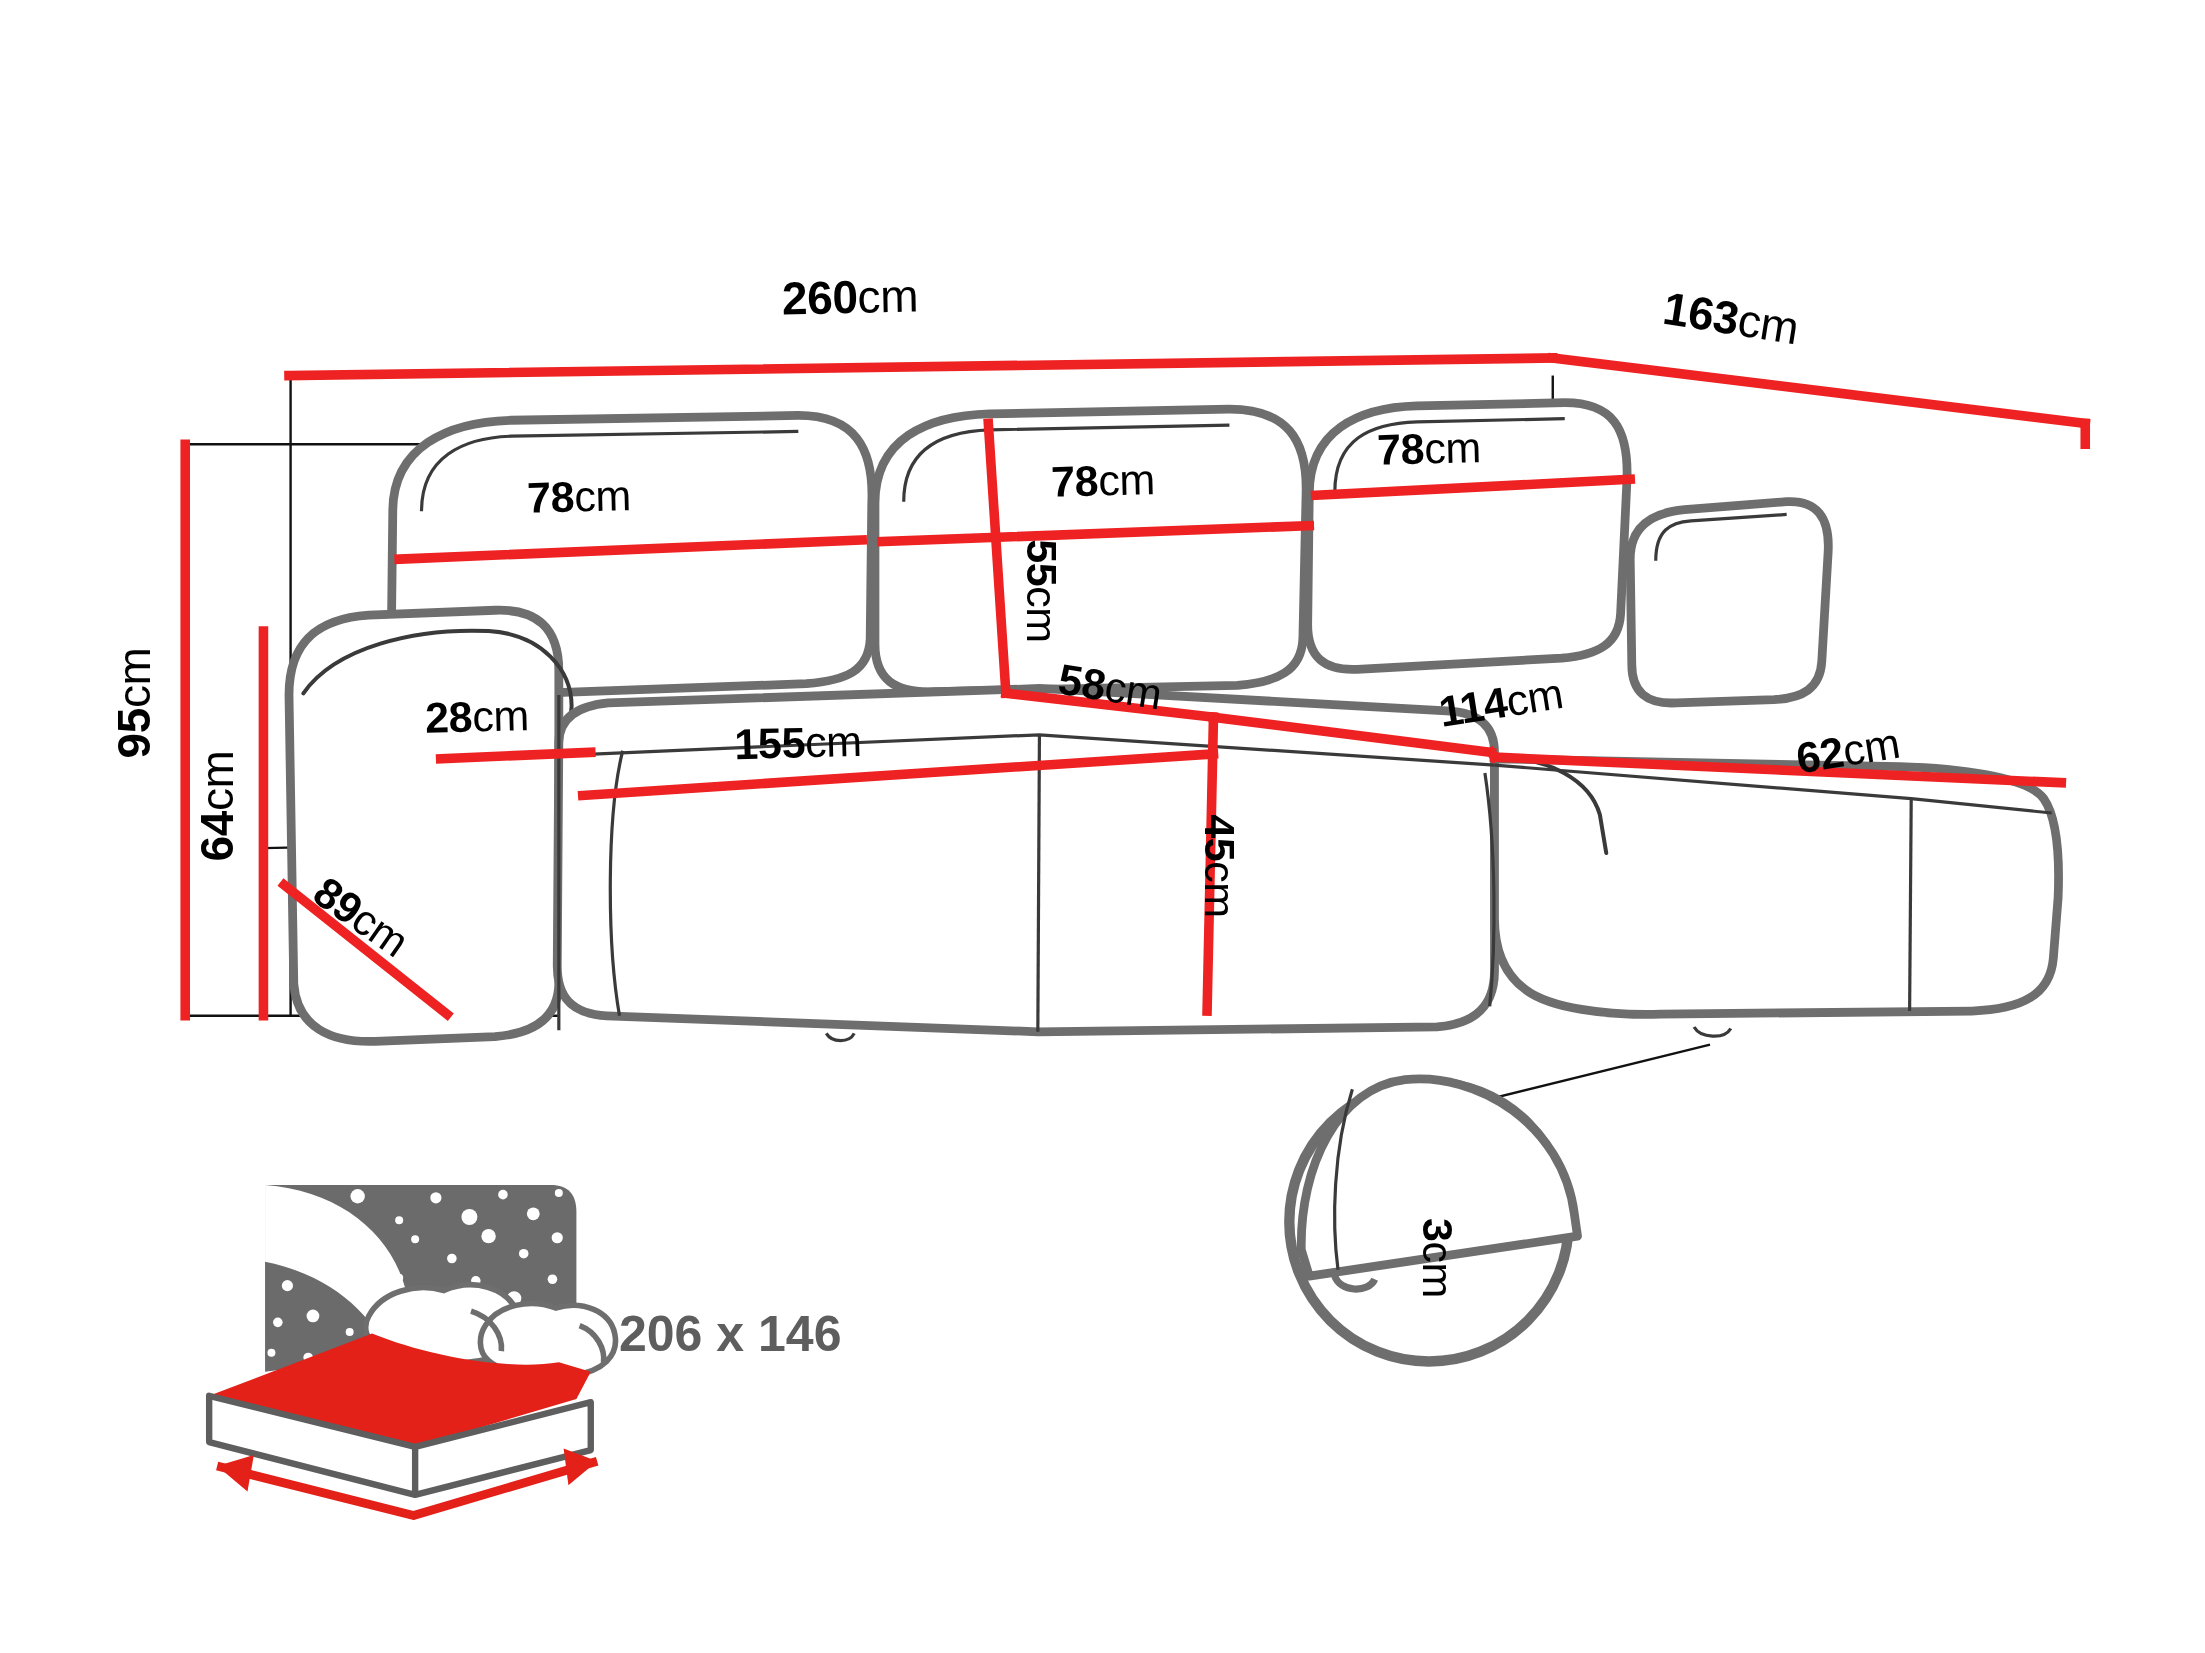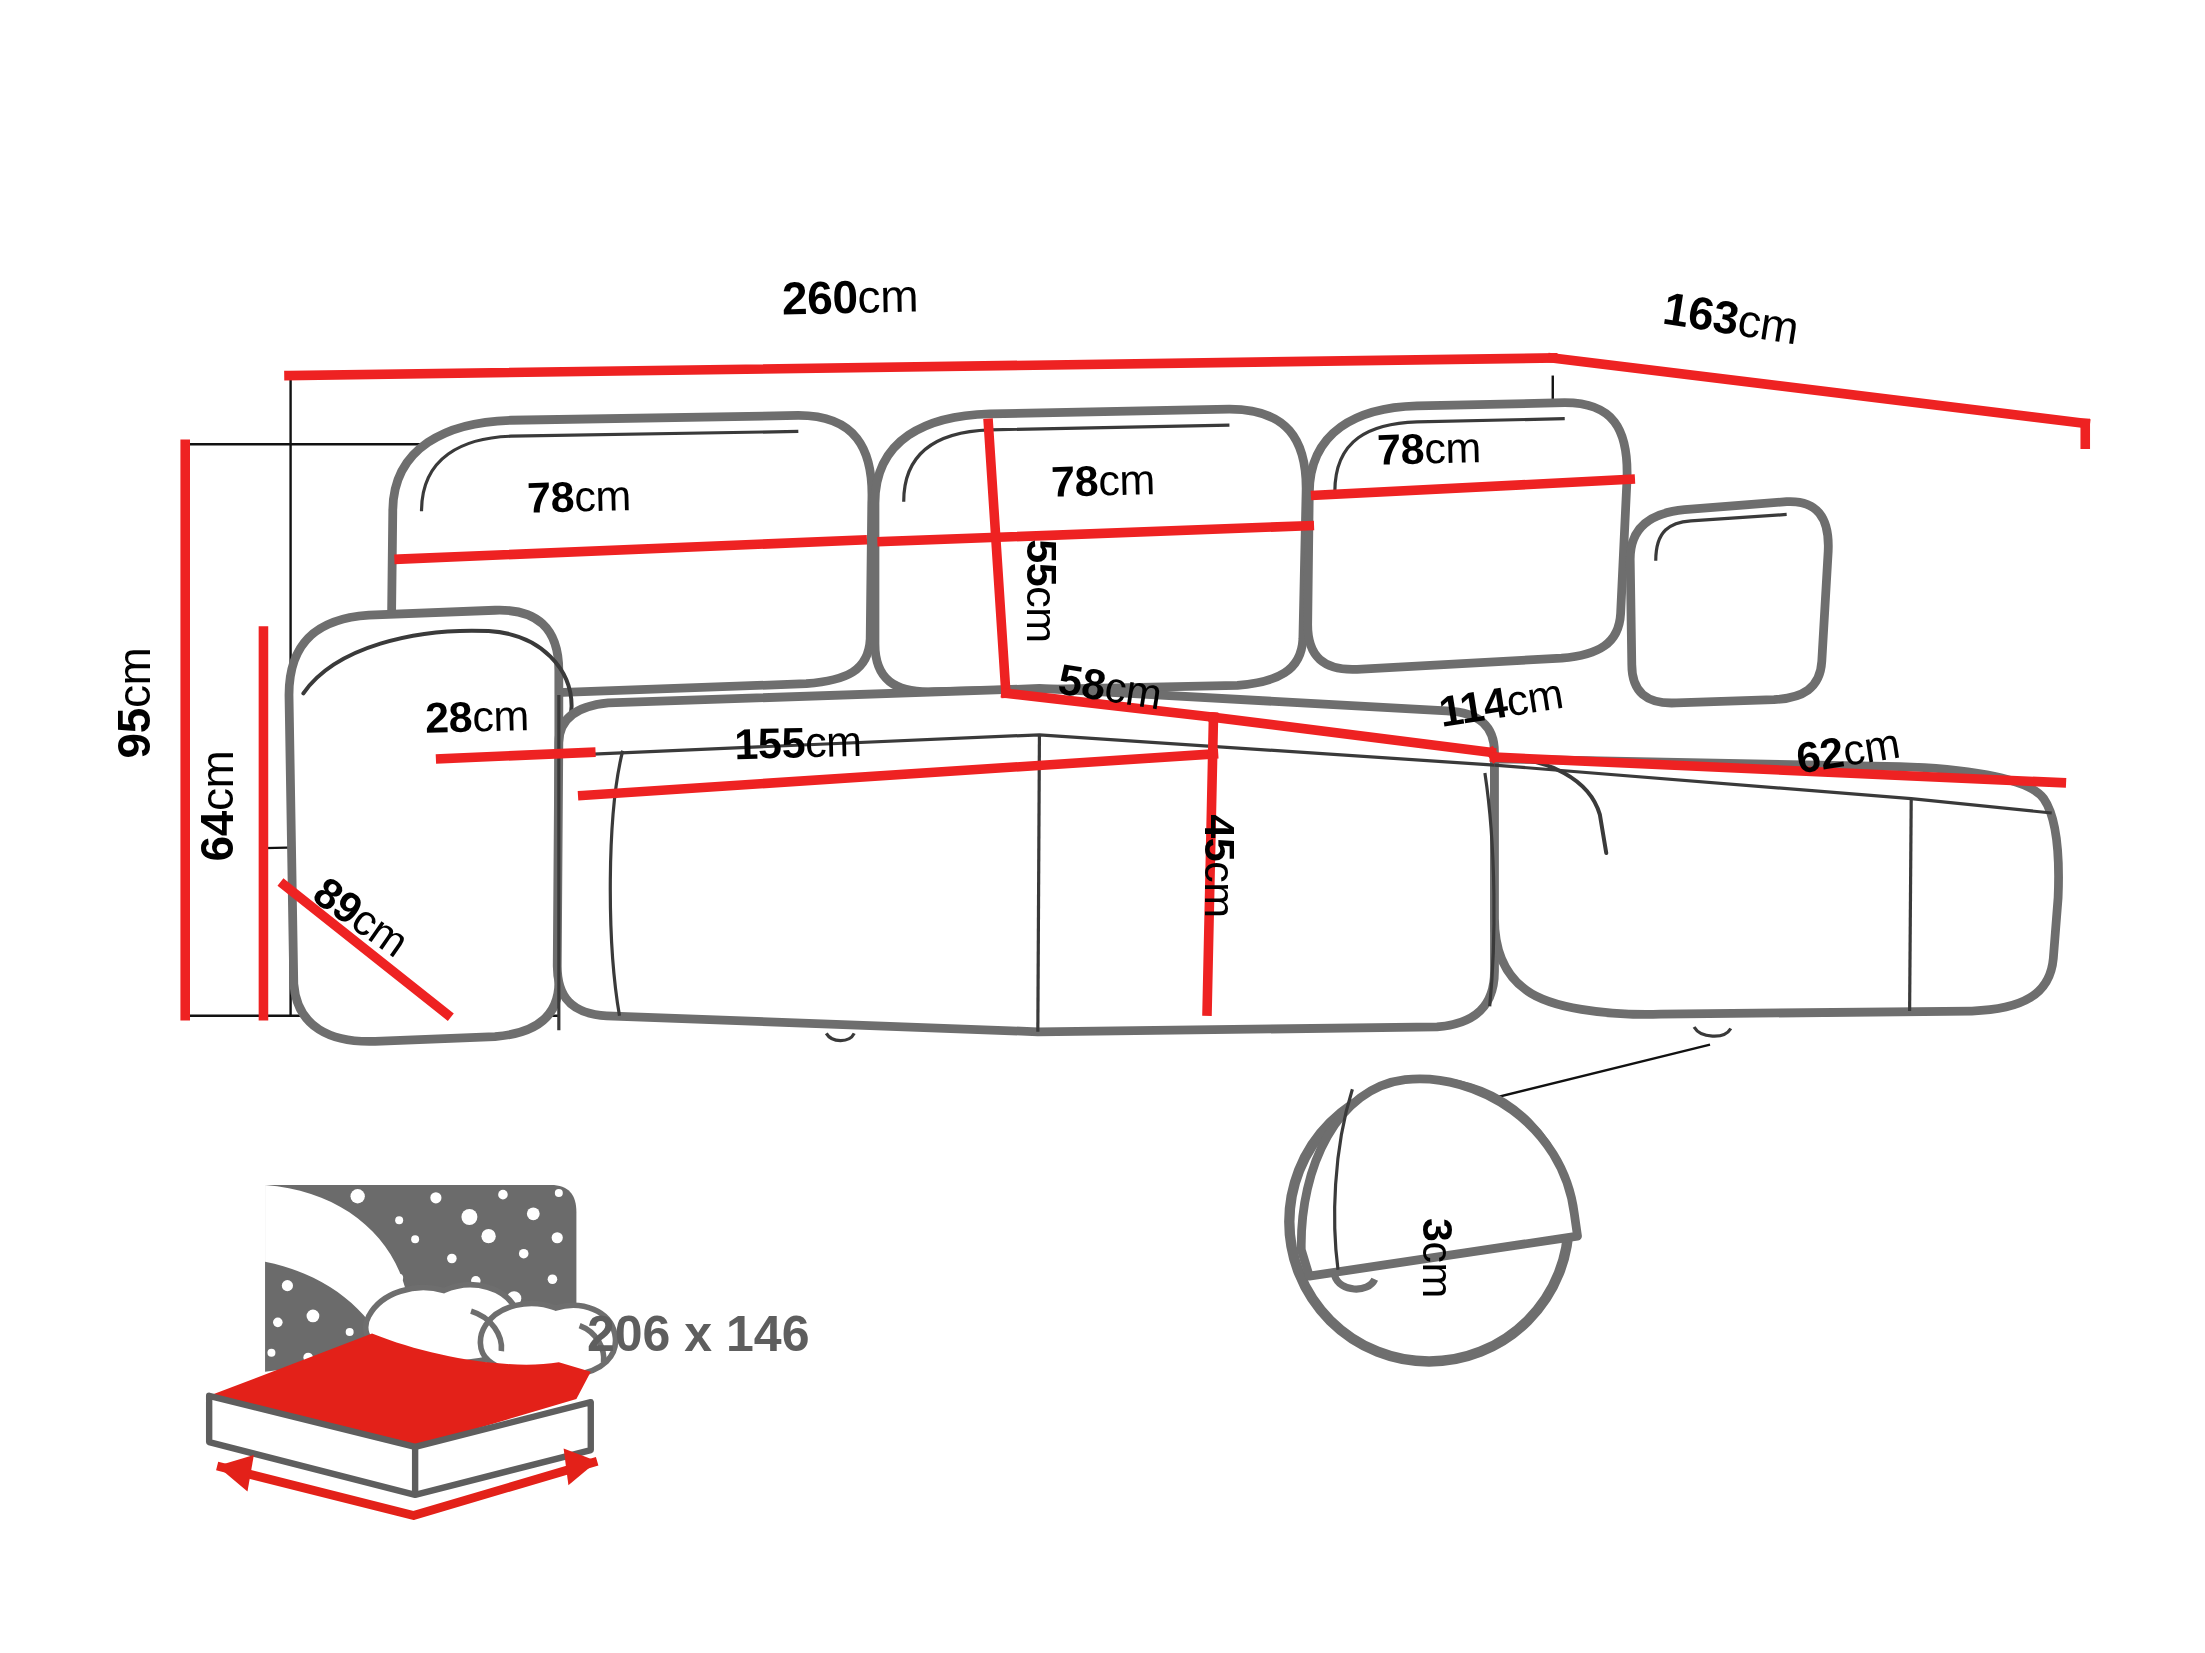--- a/index.html
+++ b/index.html
@@ -338,16 +338,16 @@
       <div class="dim-label" style="left: 1110px; top: 687px; font-size: 43px; transform: translate(-50%, -50%) rotate(9deg);"><span class="num">58</span><span class="unit">cm</span></div>
       <div class="dim-label" style="left: 477px; top: 717px; font-size: 43px; transform: translate(-50%, -50%) rotate(-1.5deg);"><span class="num">28</span><span class="unit">cm</span></div>
       <div class="dim-label" style="left: 798px; top: 743px; font-size: 43px; transform: translate(-50%, -50%) rotate(-1.5deg);"><span class="num">155</span><span class="unit">cm</span></div>
       <div class="dim-label" style="left: 1501px; top: 703px; font-size: 43px; transform: translate(-50%, -50%) rotate(-9deg);"><span class="num">114</span><span class="unit">cm</span></div>
       <div class="dim-label" style="left: 1848px; top: 751px; font-size: 43px; transform: translate(-50%, -50%) rotate(-9deg);"><span class="num">62</span><span class="unit">cm</span></div>
       <div class="dim-label" style="left: 1219px; top: 866px; font-size: 43px; transform: translate(-50%, -50%) rotate(90deg);"><span class="num">45</span><span class="unit">cm</span></div>
       <div class="dim-label" style="left: 361px; top: 917px; font-size: 43px; transform: translate(-50%, -50%) rotate(35deg);"><span class="num">89</span><span class="unit">cm</span></div>
       <div class="dim-label" style="left: 1437px; top: 1258px; font-size: 43px; transform: translate(-50%, -50%) rotate(90deg);"><span class="num">3</span><span class="unit">cm</span></div>
     </div>
 
-  <div class="sleep-size-label" style="left: 587px; top: 1309px; font-size: 50px; color: rgb(94, 94, 94);">206 x 146</div>
+  <div class="sleep-size-label" style="left: 619px; top: 1309px; font-size: 50px; color: rgb(94, 94, 94);">206 x 146</div>
 
 </div>
 
 
 </body></html>

